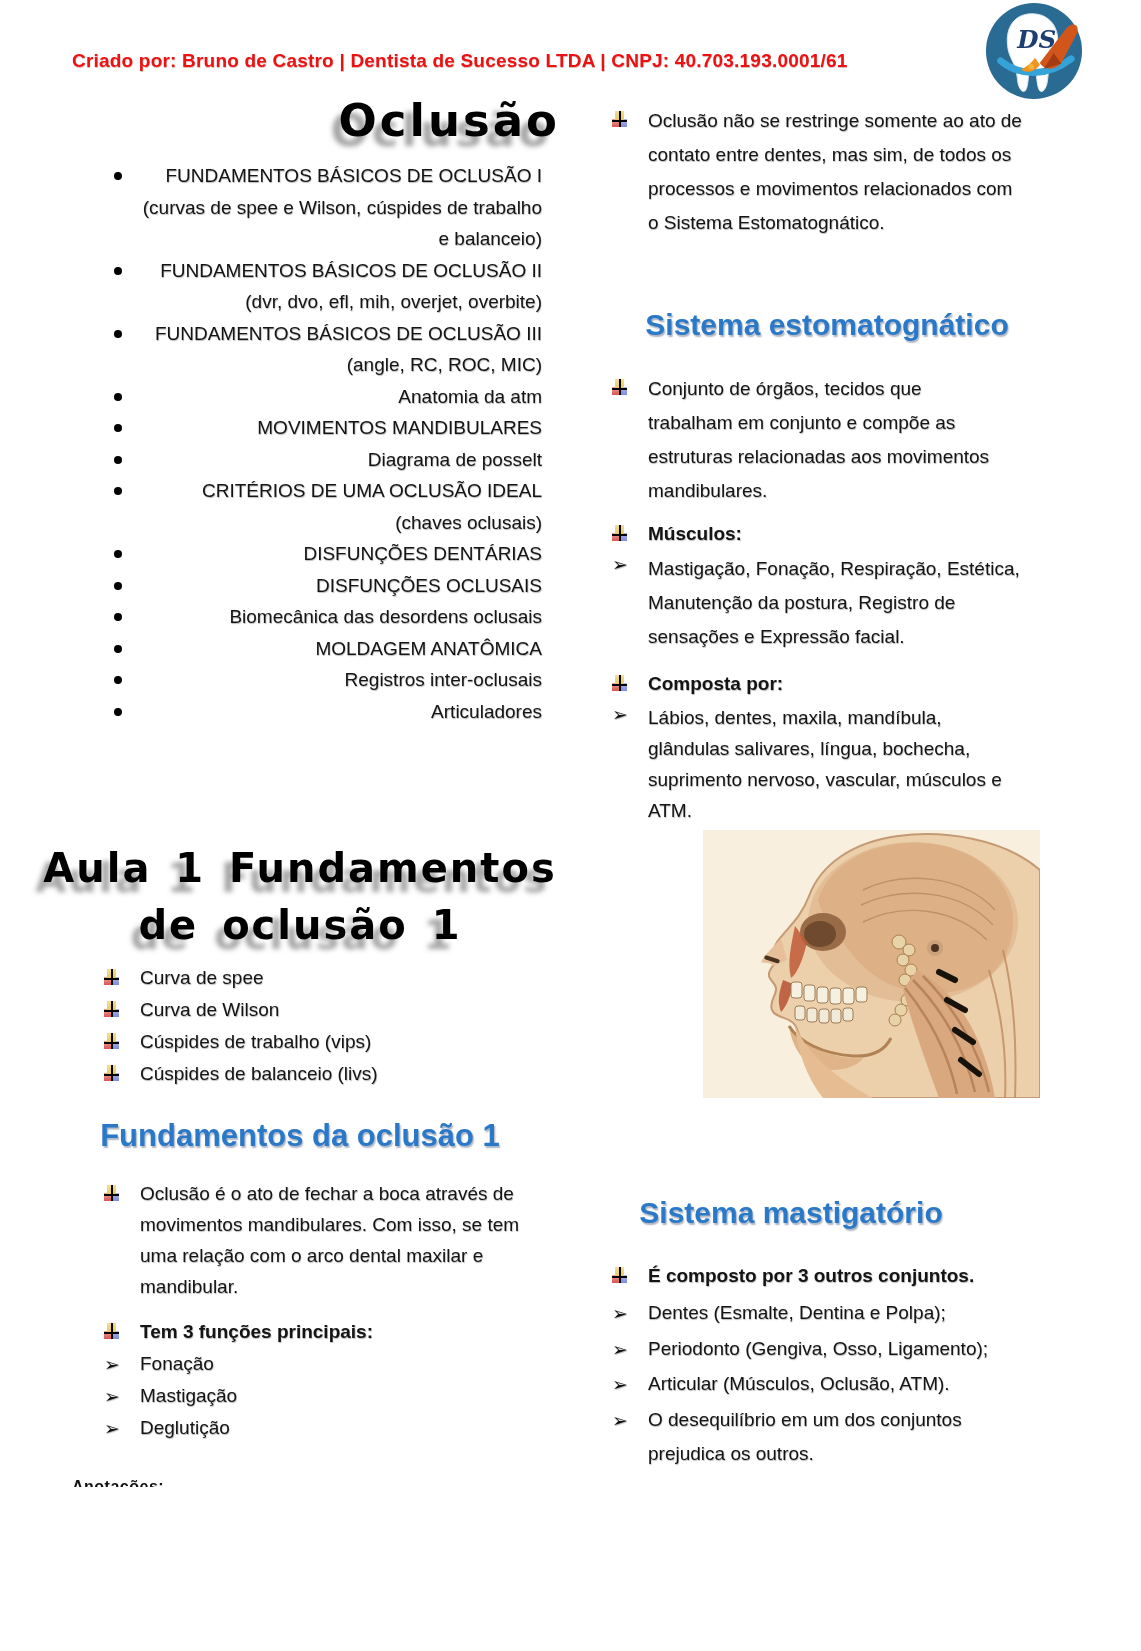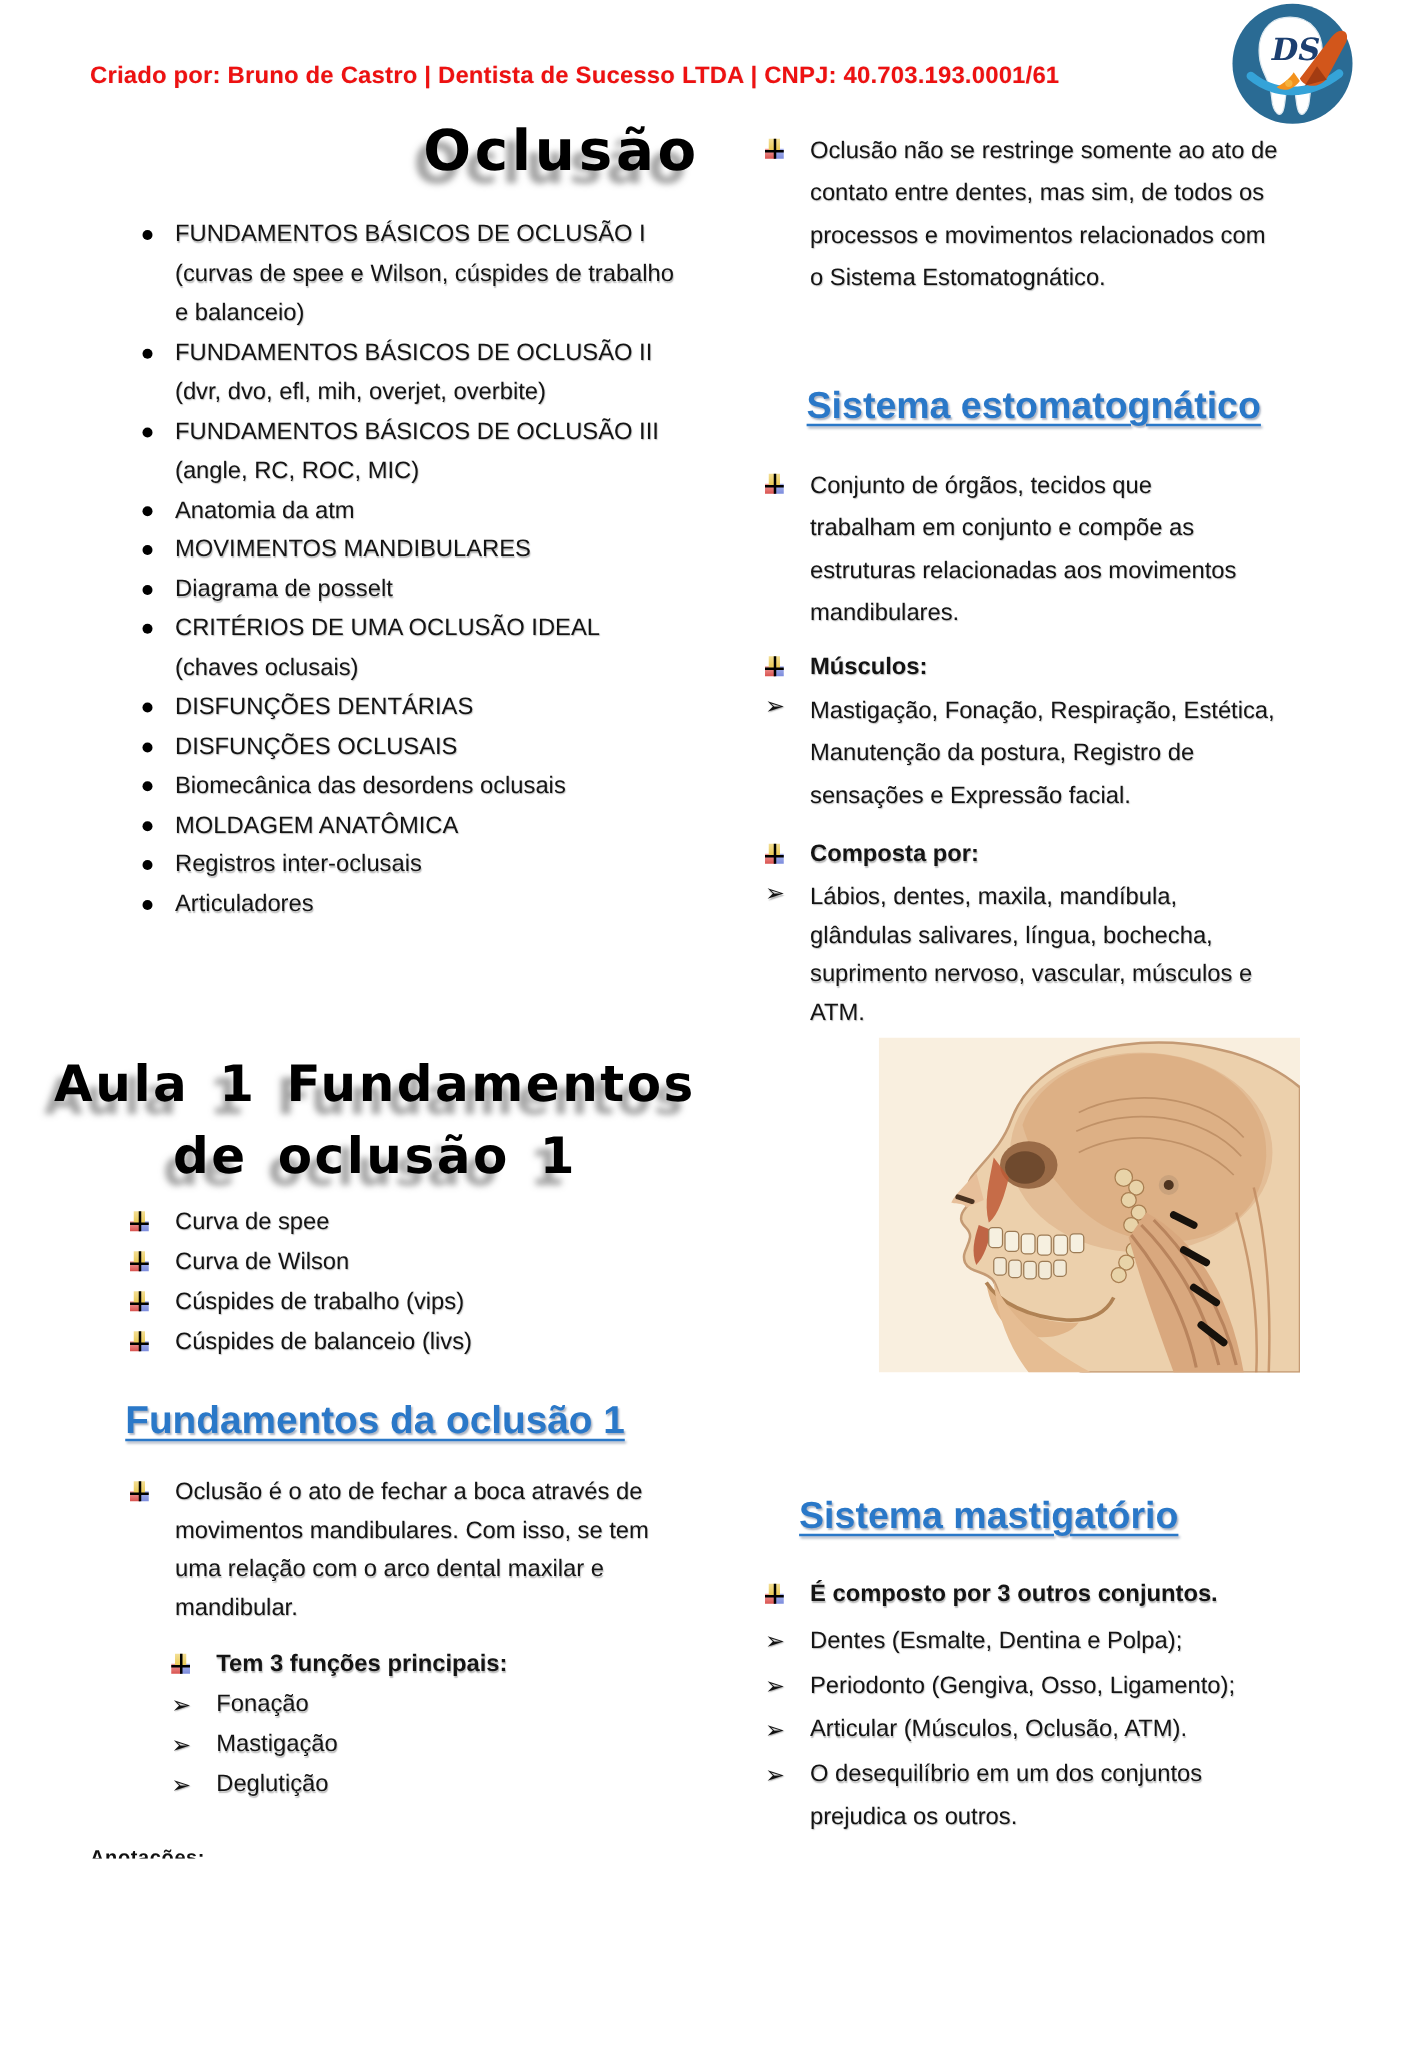--- a/index.html
+++ b/index.html
@@ -13,35 +13,35 @@
 
   
   .wordart{font-family:"DejaVu Sans",sans-serif;font-weight:900;color:#000;
            text-shadow:-8px 10px 5px rgba(90,90,90,.55);}
   #title-oclusao{position:absolute;left:40px;top:94px;width:520px;text-align:right;
                  font-size:45px;letter-spacing:3px;}
   #aula-heading{position:absolute;left:20px;top:840px;width:560px;text-align:center;
                 font-size:40px;line-height:57px;letter-spacing:2px;word-spacing:8px;}
 
   
-  .blue-head{font-size:30px;font-weight:bold;color:#2a78c8;text-decoration:underline;
+  .blue-head{font-size:30px;font-weight:bold;color:#2a78c8;
              text-underline-offset:5px;text-decoration-thickness:2px;
              text-shadow:1.2px 1.8px 1.5px rgba(20,40,80,.35);text-align:center;}
   #fund-heading{position:absolute;left:40px;top:1118px;width:520px;font-size:31px;}
   #est-heading{position:absolute;left:612px;top:308px;width:430px;}
   #mast-heading{position:absolute;left:576px;top:1196px;width:430px;}
 
   
   .txt{font-size:19px;line-height:31px;color:#141414;
        text-shadow:.6px 1px 1px rgba(0,0,0,.28);}
   .t34{line-height:34px;}
   .bold{font-weight:bold;}
 
   
-  #topics{position:absolute;left:112px;top:172px;width:430px;}
+  #topics{position:absolute;left:112px;top:160px;width:430px;text-align:right;}
   #topics .item{position:relative;padding-left:28px;font-size:19px;line-height:31.5px;}
   .disc{position:absolute;left:2px;top:12px;width:8px;height:8px;border-radius:50%;background:#000;}
 
   
   .item-mk{position:relative;padding-left:36px;}
   .mkicon{position:absolute;left:0;top:7px;width:15px;height:16px;
     background:
       linear-gradient(#000,#000) 0px 9px/15px 2px no-repeat,
       linear-gradient(#000,#000) 7px 0px/2px 16px no-repeat,
       linear-gradient(#f3df96,#e9c84f) 3px 0px/9px 10px no-repeat,
@@ -53,21 +53,21 @@
   .aricon{position:absolute;left:0;top:1px;font-size:19px;color:#111;
           text-shadow:.6px 1px 1px rgba(0,0,0,.3);}
 
   #aula-list{position:absolute;left:104px;top:962px;width:440px;}
   #aula-list .item-mk{line-height:31px;}
 
   #fund-para{position:absolute;left:104px;top:1178px;width:431px;}
   #fund-para .txt{width:395px;}
 
   #functions-block{position:absolute;left:104px;top:1316px;width:431px;}
-  #functions-block .item-mk,#functions-block .item-ar{line-height:31px;margin-left:33px;}
+  #functions-block .item-mk,#functions-block .item-ar{line-height:31px;}
 
   #r-intro{position:absolute;left:612px;top:104px;width:430px;}
   #r-intro .txt{width:376px;}
   #est-para{position:absolute;left:612px;top:372px;width:430px;}
   #est-para .txt{width:360px;}
   #funcoes-label{position:absolute;left:612px;top:518px;width:430px;}
   #funcoes-text{position:absolute;left:612px;top:552px;width:430px;}
   #funcoes-text .txt{width:380px;}
   #composta-label{position:absolute;left:612px;top:668px;width:430px;}
   #composta-text{position:absolute;left:612px;top:702px;width:430px;}

